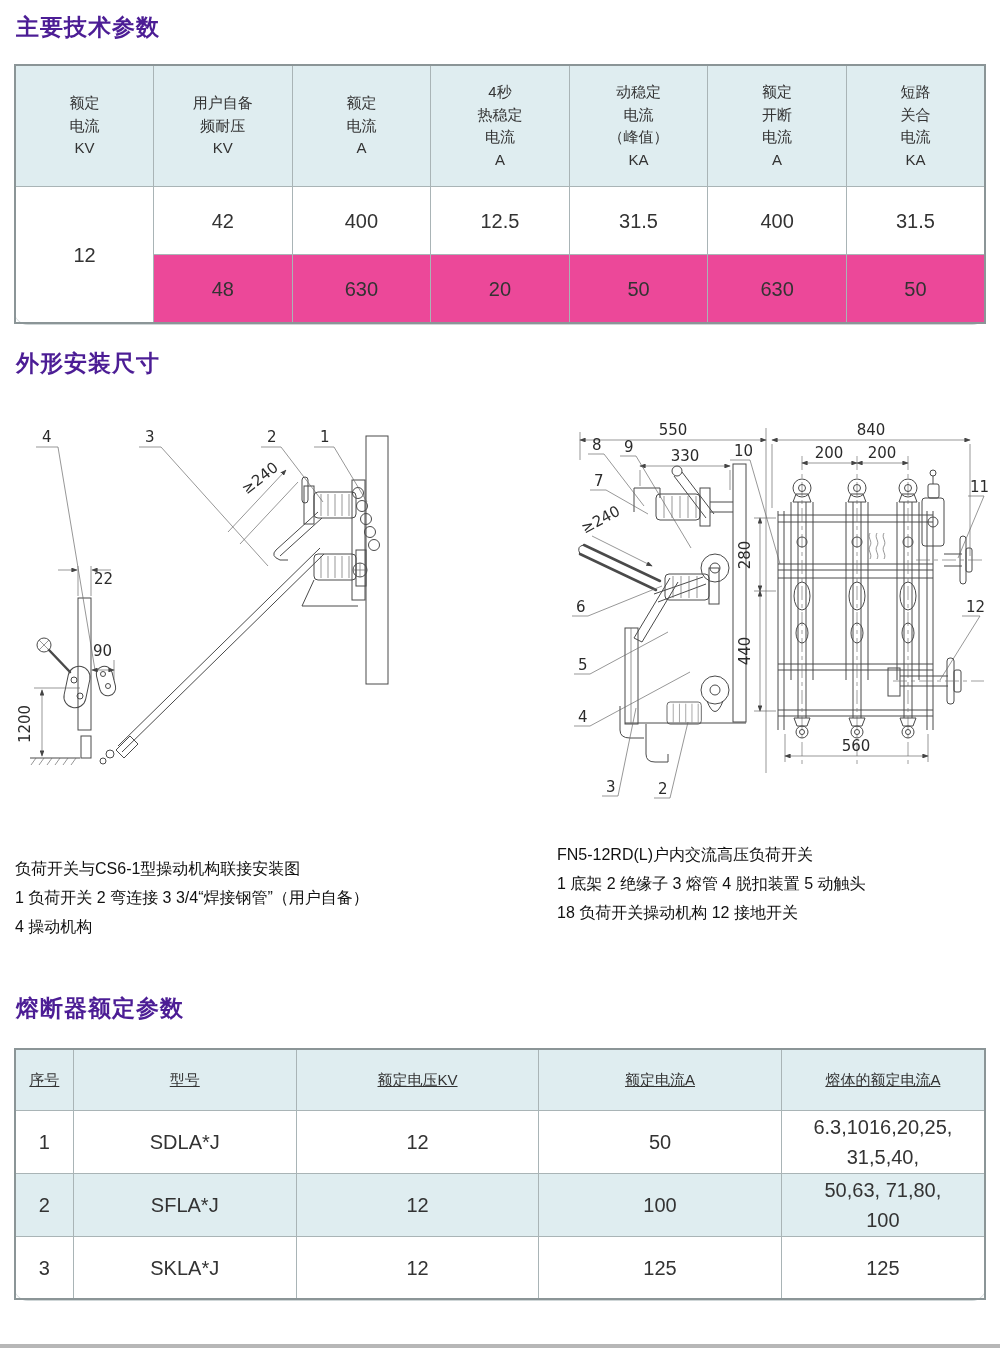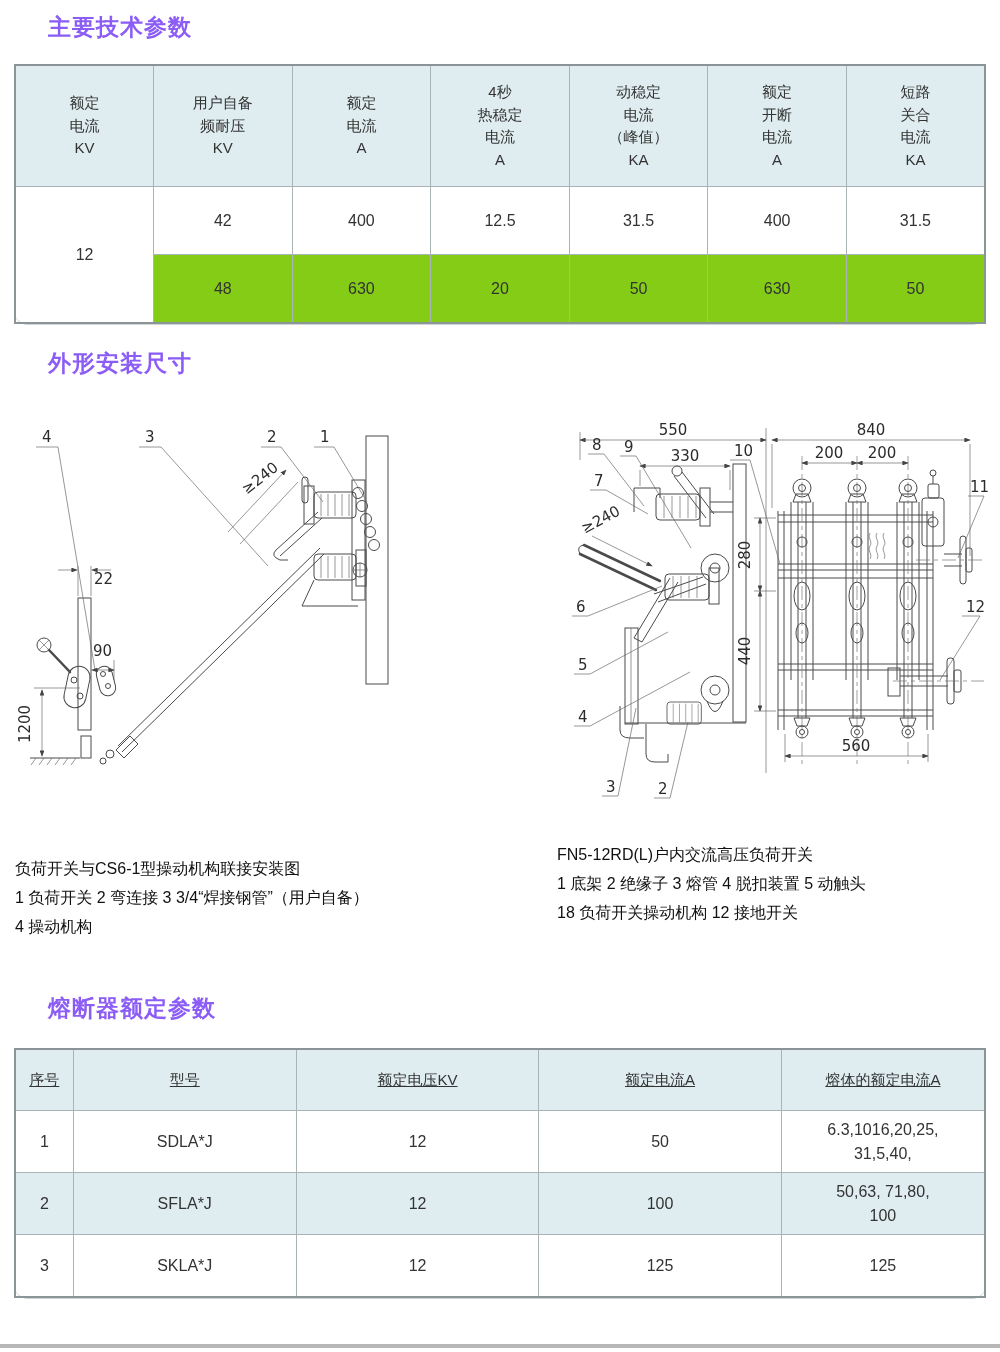--- a/index.html
+++ b/index.html
@@ -1,26 +1,26 @@
 <!DOCTYPE html>
 <html><head>
 <meta charset="utf-8">
 <style>
   html,body{margin:0;padding:0;background:#fff;}
   .page{position:relative;width:1000px;height:1352px;background:#fff;overflow:hidden;
         font-family:"Liberation Sans","DejaVu Sans",sans-serif;color:#222;}
-  .sec-title{position:absolute;left:16px;font-size:23px;font-weight:bold;color:#8b5cf6;letter-spacing:1px;margin-left:32px;}
+  .sec-title{position:absolute;left:16px;font-size:23px;font-weight:bold;color:#4c1d95;letter-spacing:1px;}
   table{border-collapse:collapse;table-layout:fixed;position:absolute;left:14px;width:972px;background:#fff;border-radius:14px;}
   th,td{border:1px solid #a9b4b6;text-align:center;vertical-align:middle;
-        font-size:16px;color:#333;white-space:pre-line;line-height:1.5;}
+        font-size:20px;color:#333;white-space:pre-line;line-height:1.5;}
   table{border:2px solid #8b9597;box-shadow:0 1px 0 #cfd6d7;}
   th{background:#dfedf0;font-weight:normal;font-size:15px;}
   #tech-table th{height:118px;}
   #tech-table td{height:65px;}
-  #tech-table tr.alt td{background:#84cc16;}
+  #tech-table tr.alt td{background:#ec4899;}
   #fuse-table th{height:58px;text-decoration:underline;}
   #fuse-table td{height:59px;}
   #fuse-table tr.alt td{background:#dfedf0;}
   .cap{position:absolute;font-size:16px;color:#111;line-height:29px;white-space:nowrap;}
   svg{position:absolute;overflow:visible;}
   .ln{stroke:#4a4a4a;stroke-width:1;fill:none;}
   .ln2{stroke:#4a4a4a;stroke-width:2.5;fill:none;stroke-linecap:round;}
   .thin{stroke:#6a6a6a;stroke-width:.7;fill:none;}
   .cl{stroke:#777;stroke-width:.7;fill:none;stroke-dasharray:14 4 4 4;}
   .lbl{font-family:"DejaVu Sans","Liberation Sans",sans-serif;font-size:15px;fill:#2b2b2b;}

